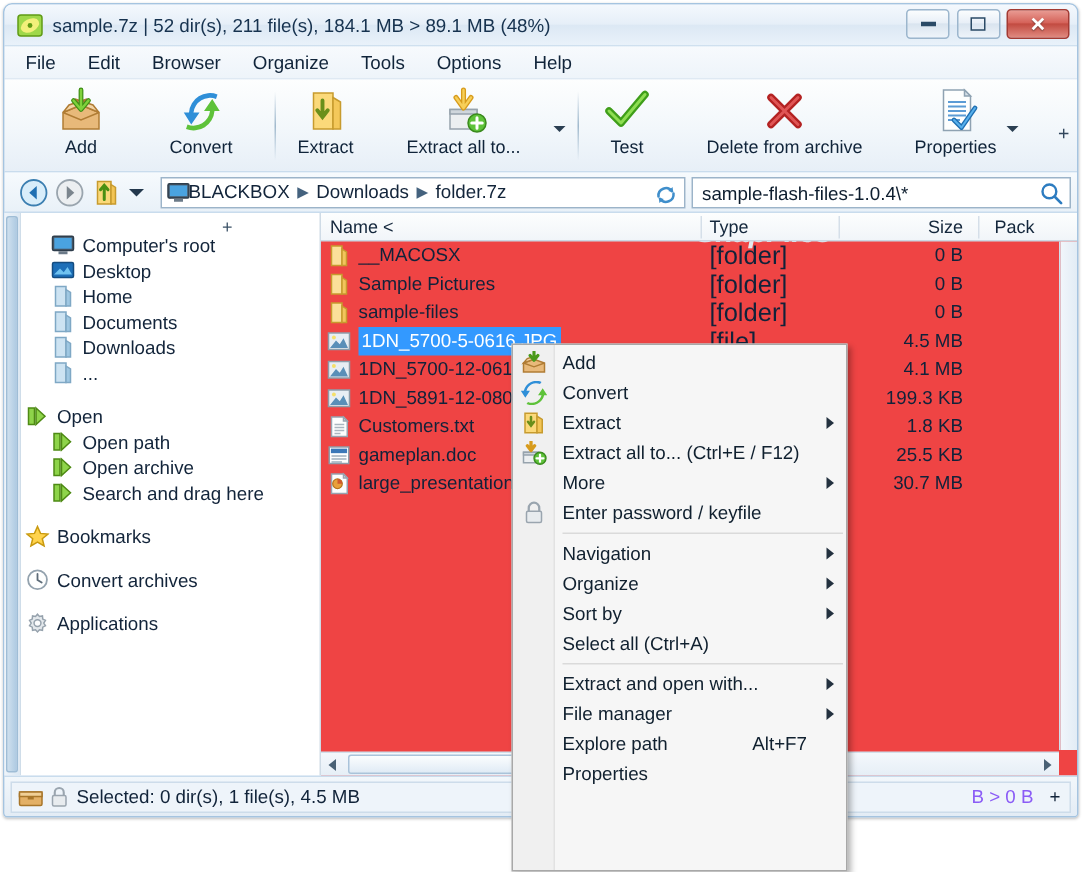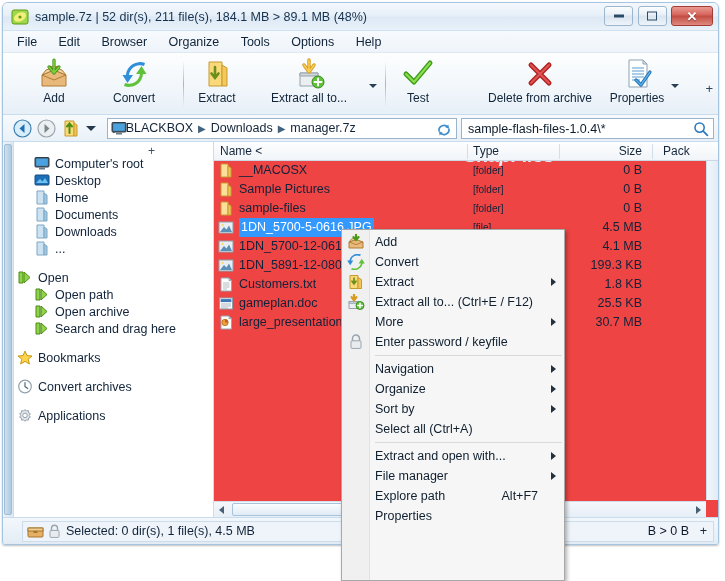--- a/index.html
+++ b/index.html
@@ -196,21 +196,21 @@
   }
   .frow .fi{
     position:absolute;left:4px;top:2px;width:16px;height:15px;
   }
   .frow .fn{
     position:absolute;left:25px;top:0;height:19px;line-height:19px;
     font-size:12.5px;color:#11223a;
   }
   .frow .ft{
     position:absolute;left:259px;top:0;height:19px;line-height:19px;
-    font-size:10px;color:#11223a;
+    font-size:17px;color:#11223a;
   }
   .frow .fs{
     position:absolute;left:300px;width:128px;top:0;height:19px;line-height:19px;
     text-align:right;font-size:12.5px;color:#11223a;
   }
   .frow.sel .fn{
     background:#3399ff;color:#fff;padding:0 2px;
   }
   .vscroll{
     position:absolute;right:0;top:19px;width:12px;bottom:17px;
@@ -240,31 +240,31 @@
   }
 
   
   .statusbar{
     position:absolute;left:0;right:0;bottom:0;height:27px;
     background:linear-gradient(to bottom,#f2f7fb,#e3ecf5);
     border-top:1px solid #c9dced;box-sizing:border-box;
   }
   .sb-inner{
     position:absolute;left:4px;right:4px;top:3px;height:21px;
-    border:1px solid #cddcea;background:#eef4fa;box-sizing:border-box;margin-left:15px;
+    border:1px solid #cddcea;background:#eef4fa;box-sizing:border-box;
   }
   .sb-box{position:absolute;left:4px;top:2px;width:17px;height:15px;}
   .sb-lock{position:absolute;left:25px;top:2px;width:13px;height:15px;}
   .sb-text{
     position:absolute;left:43px;top:0;height:19px;line-height:19px;
     font-size:12.5px;color:#12243a;white-space:nowrap;
   }
   .sb-right{
     position:absolute;right:24px;top:0;height:19px;line-height:19px;
-    font-size:12.5px;color:#0f172a;white-space:nowrap;
+    font-size:12.5px;color:#8b5cf6;white-space:nowrap;
   }
   .sb-plus{
     position:absolute;right:6px;top:0;height:19px;line-height:19px;
     font-size:12.5px;color:#12243a;
   }
 
   
   .ctxmenu{
     position:absolute;left:341px;top:229px;width:224px;height:352px;
     background:#f6f6f6;
@@ -396,21 +396,21 @@
       <div class="tb-btn" style="left:388px;width:54px;">
         <span class="tb-ico">
           <svg width="34" height="34" viewBox="0 0 34 34">
             <path d="M5 17 L13 25 L29 6" stroke="#3f9e1a" stroke-width="5" fill="none" stroke-linecap="round" stroke-linejoin="round"></path>
             <path d="M5 17 L13 25 L29 6" stroke="#8ede52" stroke-width="2" fill="none" stroke-linecap="round" stroke-linejoin="round"></path>
           </svg>
         </span>
         <span class="tb-lbl">Test</span>
       </div>
 
-      <div class="tb-btn" style="left:468px;width:138px;">
+      <div class="tb-btn" style="left:451px;width:138px;">
         <span class="tb-ico">
           <svg width="34" height="34" viewBox="0 0 34 34">
             <path d="M8 8 L26 26 M26 8 L8 26" stroke="#b32222" stroke-width="5" stroke-linecap="round"></path>
             <path d="M8 8 L26 26 M26 8 L8 26" stroke="#e05555" stroke-width="2" stroke-linecap="round"></path>
           </svg>
         </span>
         <span class="tb-lbl">Delete from archive</span>
       </div>
 
       <div class="tb-btn" style="left:588px;width:92px;">
@@ -453,21 +453,21 @@
       <span class="addr-drop"></span>
 
       <div class="crumbbox">
         <span class="crumb-monitor">
           <svg width="16" height="15" viewBox="0 0 16 15">
             <rect x="1" y="1.5" width="14" height="9.5" rx="1" fill="#4a5b6b" stroke="#2e3d4b" stroke-width="1"></rect>
             <rect x="2.2" y="2.6" width="11.6" height="7.2" fill="#4aa3e0"></rect>
             <rect x="5" y="11.5" width="6" height="2" fill="#6b7a88"></rect>
           </svg>
         </span>
-        <span class="crumb-sep">▶</span><span class="crumb">BLACKBOX</span><span class="crumb-sep">▶</span><span class="crumb">Downloads</span><span class="crumb-sep">▶</span><span class="crumb">manager.7z</span>
+        <span class="crumb-sep">▶</span><span class="crumb">BLACKBOX</span><span class="crumb-sep">▶</span><span class="crumb">Downloads</span><span class="crumb-sep">▶</span><span class="crumb">folder.7z</span>
         <span class="refresh-ico">
           <svg width="16" height="16" viewBox="0 0 16 16">
             <path d="M3 9 A5 5 0 0 1 12 5.5" stroke="#3f8ecb" stroke-width="1.7" fill="none" stroke-linecap="round"></path>
             <path d="M12.4 2.6 L12.8 6.2 L9.4 5.4 Z" fill="#3f8ecb"></path>
             <path d="M13 7 A5 5 0 0 1 4 10.5" stroke="#3f8ecb" stroke-width="1.7" fill="none" stroke-linecap="round"></path>
             <path d="M3.6 13.4 L3.2 9.8 L6.6 10.6 Z" fill="#3f8ecb"></path>
           </svg>
         </span>
       </div>
 

